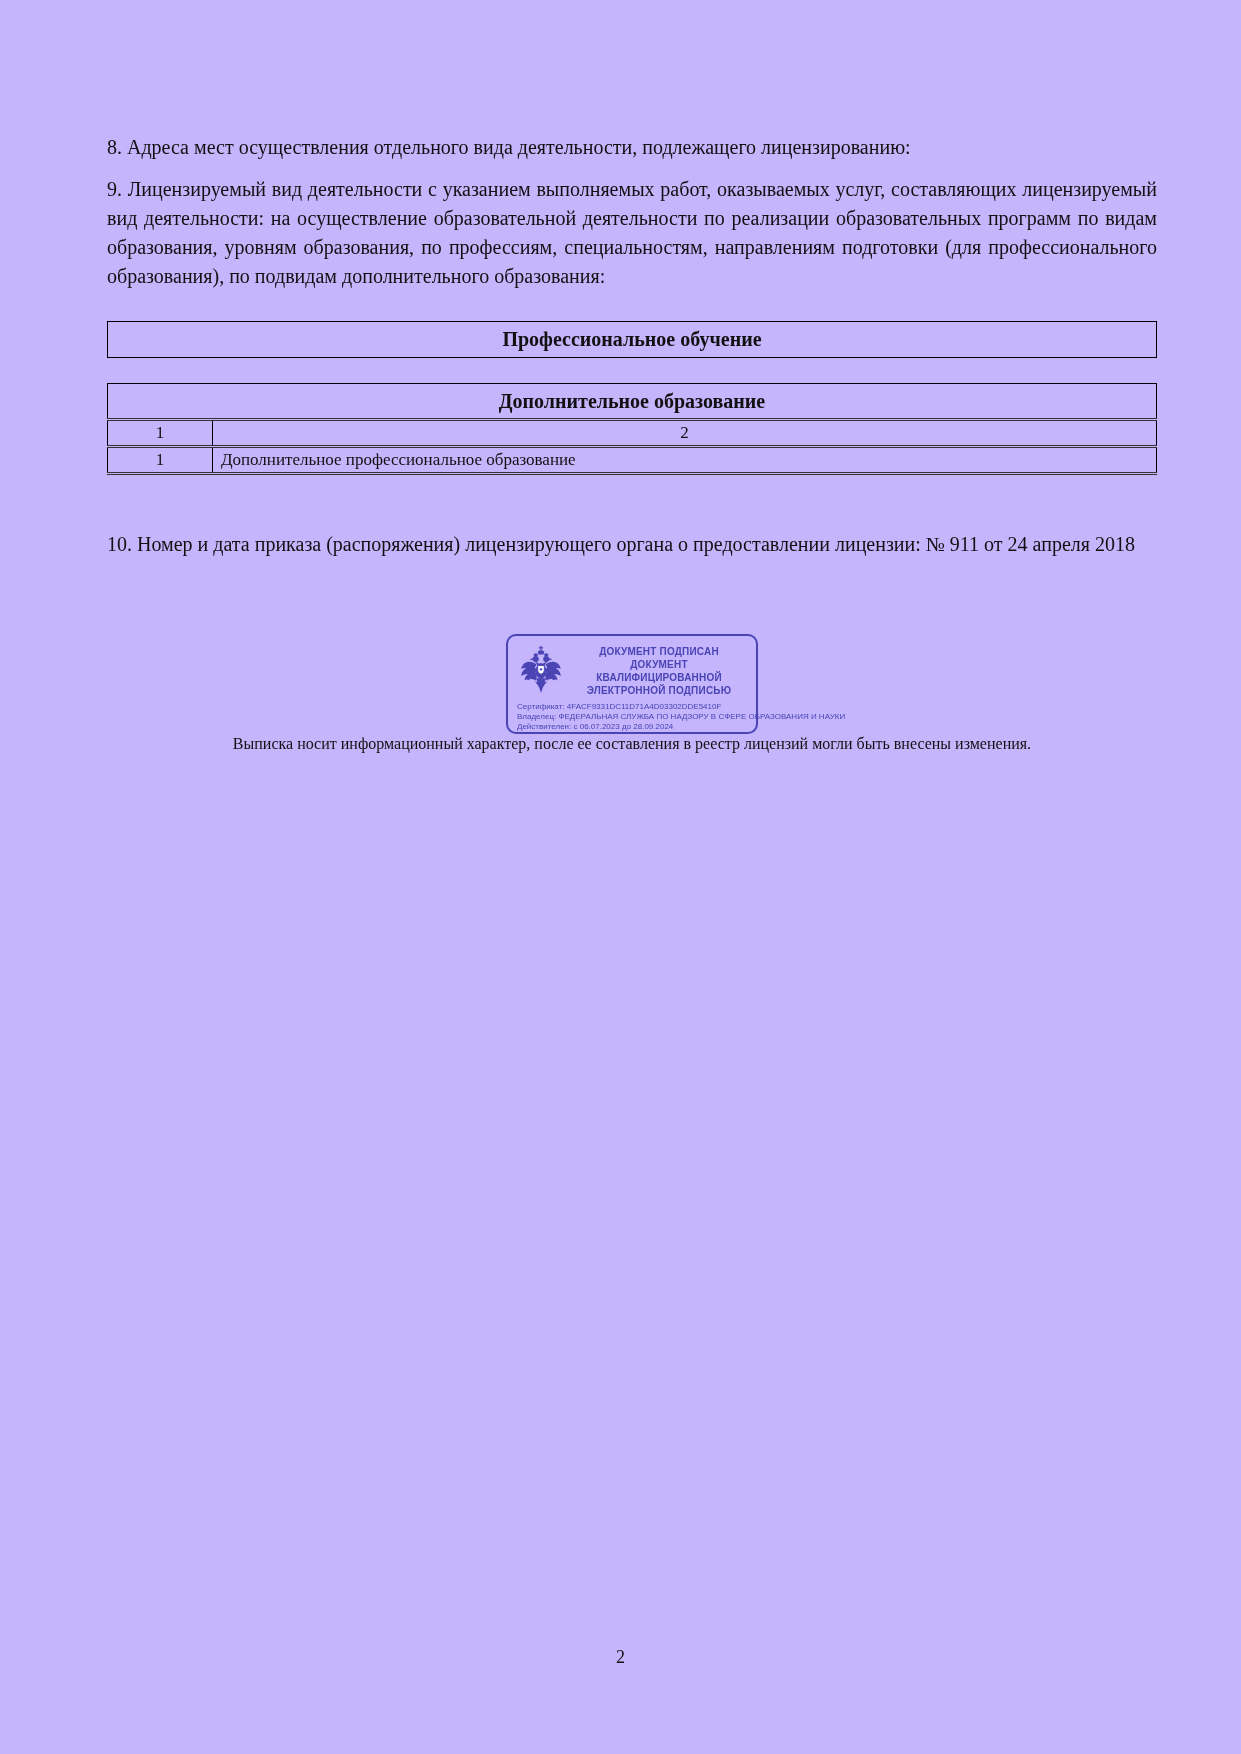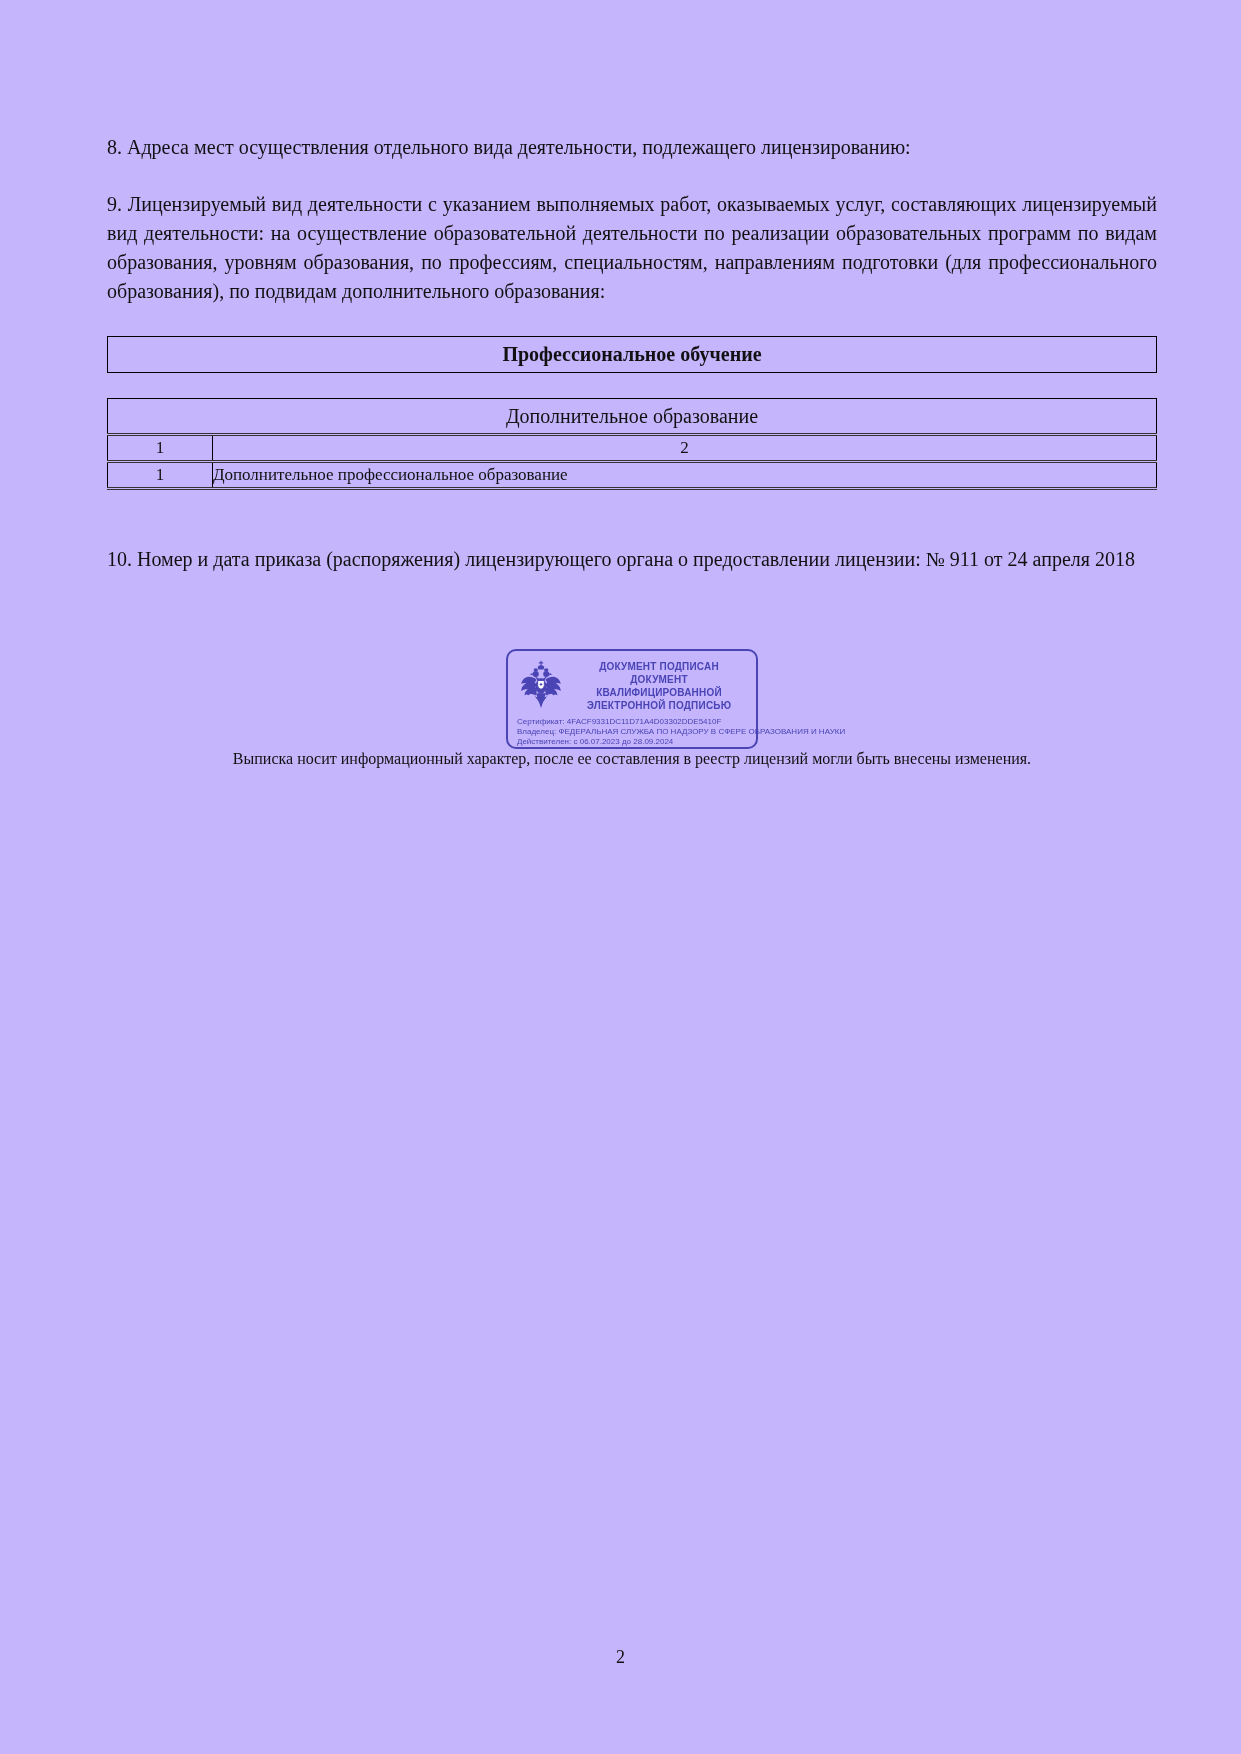--- a/index.html
+++ b/index.html
@@ -16,21 +16,21 @@
   }
   .content {
     padding: 133px 84px 0 107px; 
   }
 
   .para {
     font-size: 20px;
     line-height: 29px;
   }
   .para-8 { }
-  .para-9 { margin-top: 28px; text-align: justify; }
+  .para-9 { margin-top: 13px; text-align: justify; }
   .para-10 { margin-top: 55px; text-align: justify; }
 
   
   table { border-collapse: collapse; width: 100%; }
 
   .tbl-professional {
     margin-top: 30px;
     border: 1px solid #000;
   }
   .tbl-professional td {
@@ -44,28 +44,28 @@
   .tbl-additional {
     margin-top: 25px;
     border: 1px solid #000;
     border-bottom: 3px double #333;
   }
   .tbl-additional td { border: 1px solid #000; font-size: 17px; vertical-align: middle; }
   .tbl-additional .title-row td {
     border-bottom: 3px double #333;
     height: 36px;
     text-align: center;
-    font-weight: normal;
+    font-weight: bold;
     font-size: 20px;
   }
   .tbl-additional .head-row td { height: 28px; text-align: center; }
   .tbl-additional .num-row td { height: 27px; text-align: center; border-bottom: 3px double #333; }
   .tbl-additional .data-row td { height: 27px; }
   .tbl-additional .col-num { width: 10%; text-align: center; }
-  .tbl-additional .data-row .cell-subtype { text-align: left; padding-left: 0; }
+  .tbl-additional .data-row .cell-subtype { text-align: left; padding-left: 8px; }
 
   
   .stamp {
     --stamp-color: #4a44b4;
     width: 252px;
     height: 100px;
     margin: 75px auto 0;
     border: 2px solid var(--stamp-color);
     border-radius: 10px;
     padding: 7px 9px 6px;

